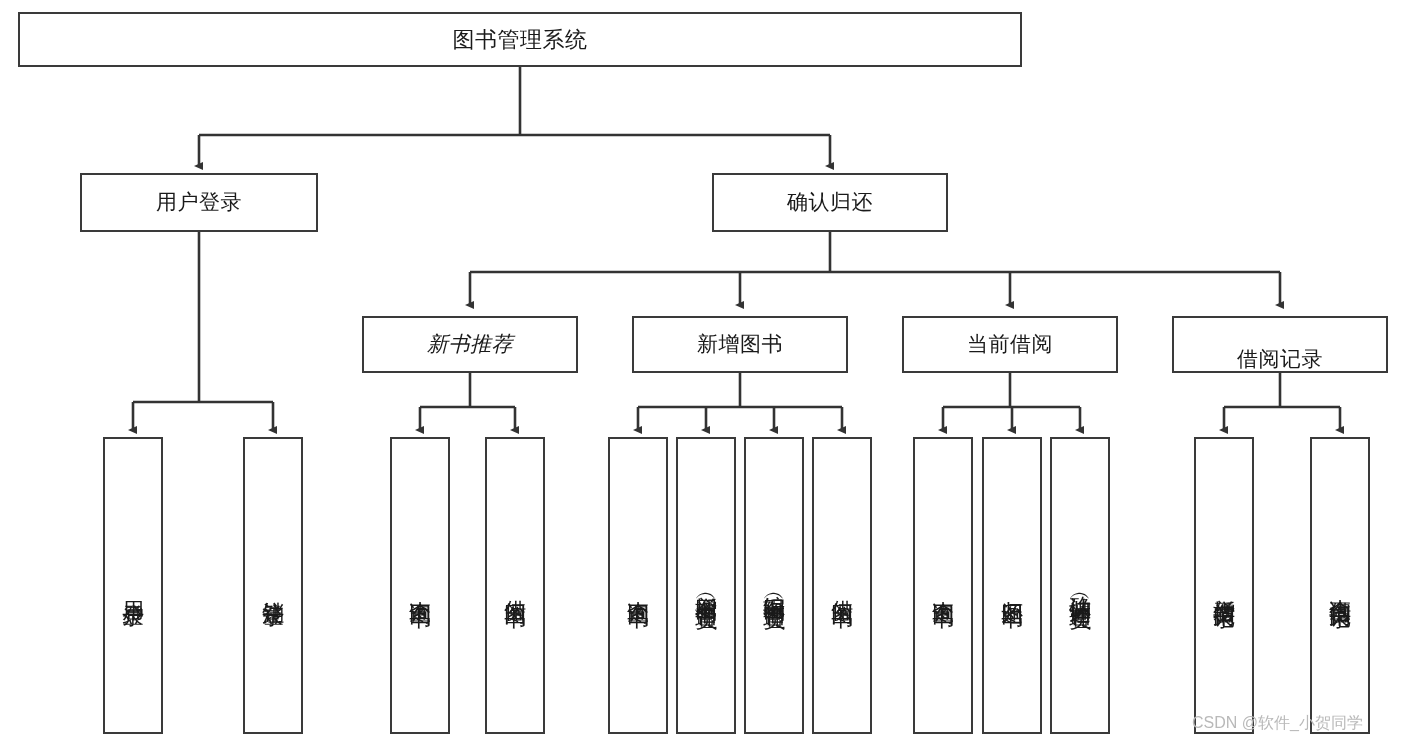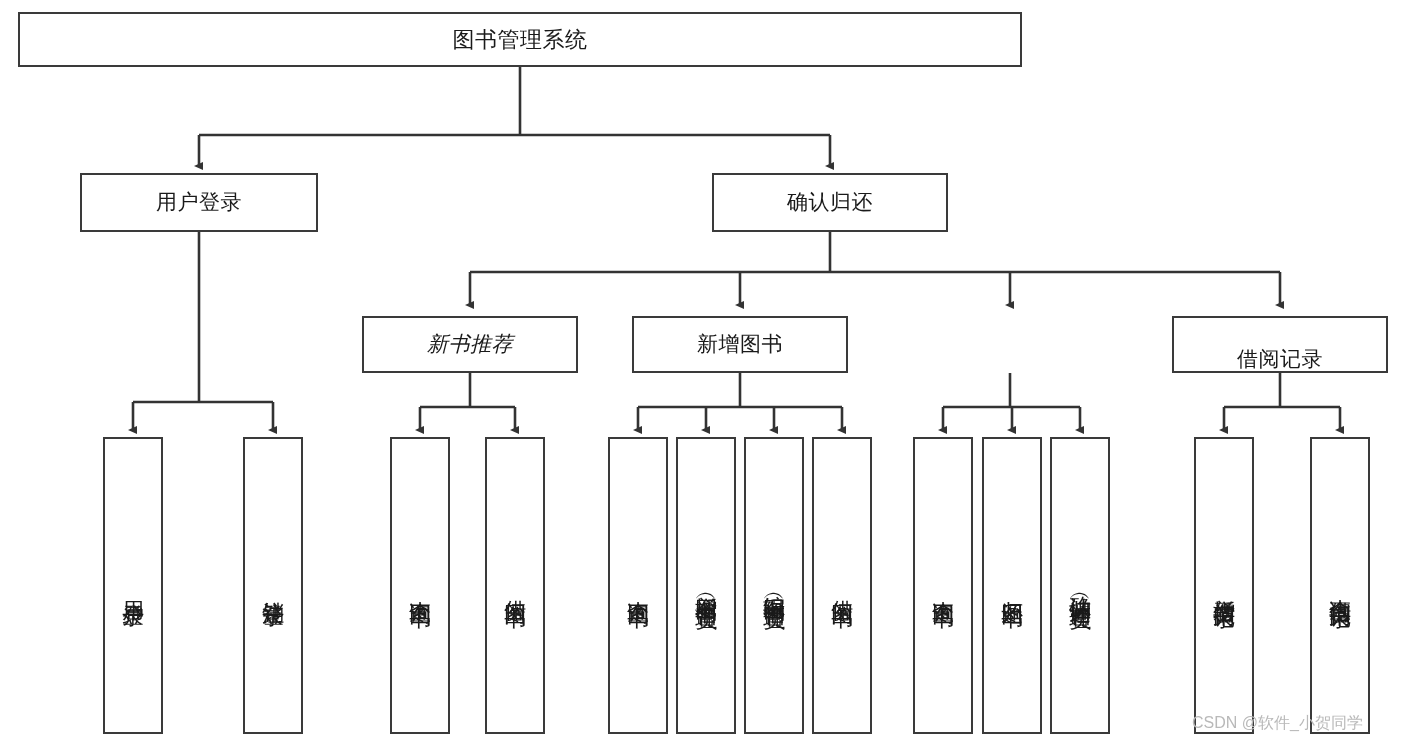--- a/index.html
+++ b/index.html
@@ -141,20 +141,23 @@
   <div class="node horiz" style="left:712px; top:173px; width:236px; height:59px;">
     <span class="label">确认归还</span>
   </div>
 
   <div class="node horiz" style="left:362px; top:316px; width:216px; height:57px;font-style:italic;">
     <span class="label">新书推荐</span>
   </div>
   <div class="node horiz" style="left:632px; top:316px; width:216px; height:57px;">
     <span class="label">新增图书</span>
   </div>
+  <div class="node horiz" style="left:902px; top:316px; width:216px; height:57px;">
+    <span class="label">当前借阅</span>
+  </div>
   <div class="node horiz" style="left:1172px; top:316px; width:216px; height:57px;align-items:flex-end;">
     <span class="label">借阅记录</span>
   </div>
 
   <div class="node vert" style="left:103px; top:437px; width:60px; height:297px;">
     <span class="label">用户登录</span>
   </div>
   <div class="node vert" style="left:243px; top:437px; width:60px; height:297px;">
     <span class="label">注销登录</span>
   </div>

